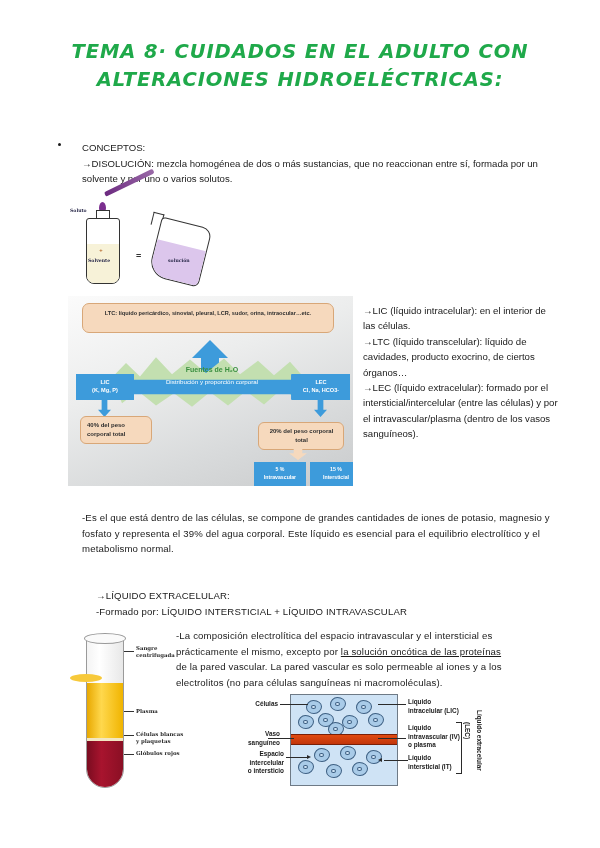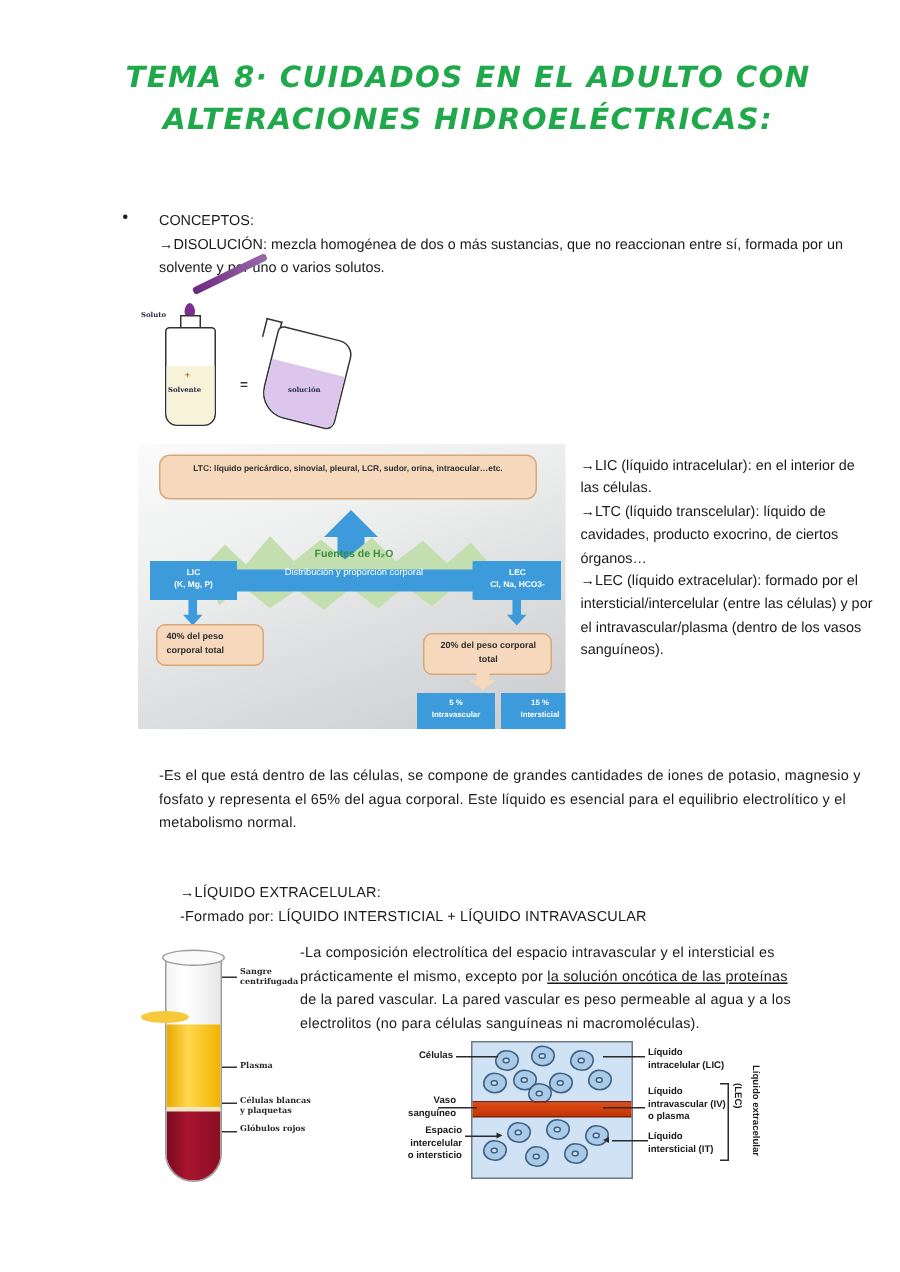--- a/index.html
+++ b/index.html
@@ -12,21 +12,20 @@
     height: 848px;
     position: relative;
     font-family: "Liberation Sans", sans-serif;
     color: #1a1a1a;
     overflow: hidden;
   }
   .page {
     position: absolute;
     inset: 0;
     background: #fff;
-    margin-left: 24px;
   }
 
   
   .title {
     position: absolute;
     left: 0; right: 0;
     top: 38px;
     text-align: center;
     color: #1fa94a;
     font-family: "DejaVu Sans", sans-serif;
@@ -521,29 +520,29 @@
     </div>
   </div>
 
   <div class="right-col">
     <div>→LIC (líquido intracelular): en el interior de las células.</div>
     <div>→LTC (líquido transcelular): líquido de cavidades, producto exocrino, de ciertos órganos…</div>
     <div>→LEC (líquido extracelular): formado por el intersticial/intercelular (entre las células) y por el intravascular/plasma (dentro de los vasos sanguíneos).</div>
   </div>
 
   <div class="para p-intra">
-    <div>-Es el que está dentro de las células, se compone de grandes cantidades de iones de potasio, magnesio y fosfato y representa el 65% del agua corporal. Este líquido es esencial para el equilibrio electrolítico y el metabolismo normal.</div>
+    <div>-Es el que está dentro de las células, se compone de grandes cantidades de iones de potasio, magnesio y fosfato y representa el 39% del agua corporal. Este líquido es esencial para el equilibrio electrolítico y el metabolismo normal.</div>
   </div>
 
   <div class="para p-extra">
     <div>→LÍQUIDO EXTRACELULAR:</div>
     <div>-Formado por: LÍQUIDO INTERSTICIAL + LÍQUIDO INTRAVASCULAR</div>
   </div>
 
-  <div class="para p-compo"><span>-La composición electrolítica del espacio intravascular y el intersticial es prácticamente el mismo, excepto por </span><u class="onc">la solución oncótica de las proteínas</u><span> de la pared vascular. La pared vascular es peso permeable al agua y a los electrolitos (no para células sanguíneas ni macromoléculas).</span></div>
+  <div class="para p-compo"><span>-La composición electrolítica del espacio intravascular y el intersticial es prácticamente el mismo, excepto por </span><u class="onc">la solución oncótica de las proteínas</u><span> de la pared vascular. La pared vascular es solo permeable al iones y a los electrolitos (no para células sanguíneas ni macromoléculas).</span></div>
 
   <div class="fig-tube">
     <div class="tube-outer">
       <div class="tube-plasma"></div>
       <div class="tube-buffy"></div>
       <div class="tube-rbc"></div>
     </div>
     <div class="tube-plasma-top"></div>
     <div class="tube-rim"></div>
 

